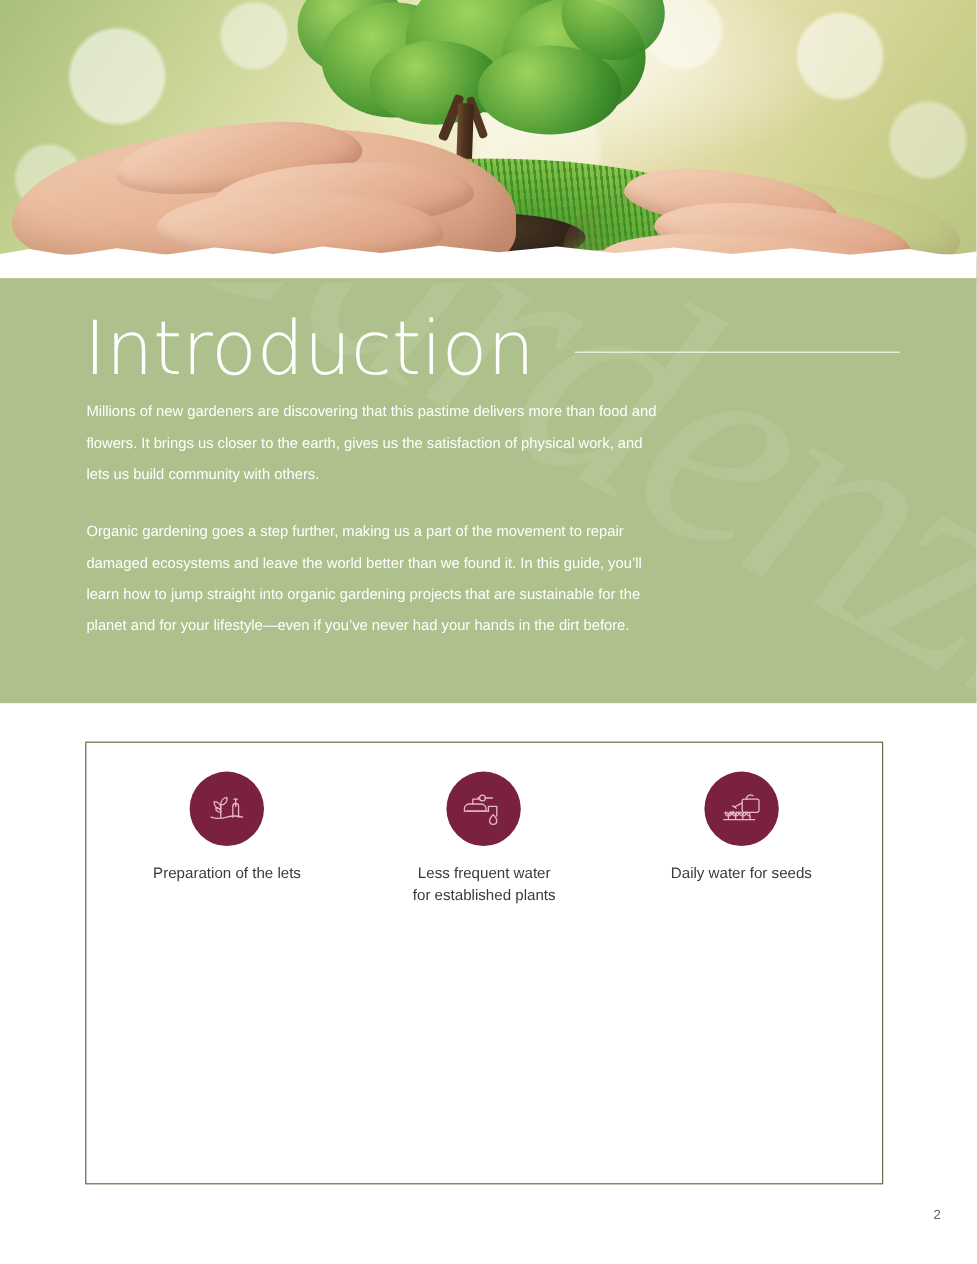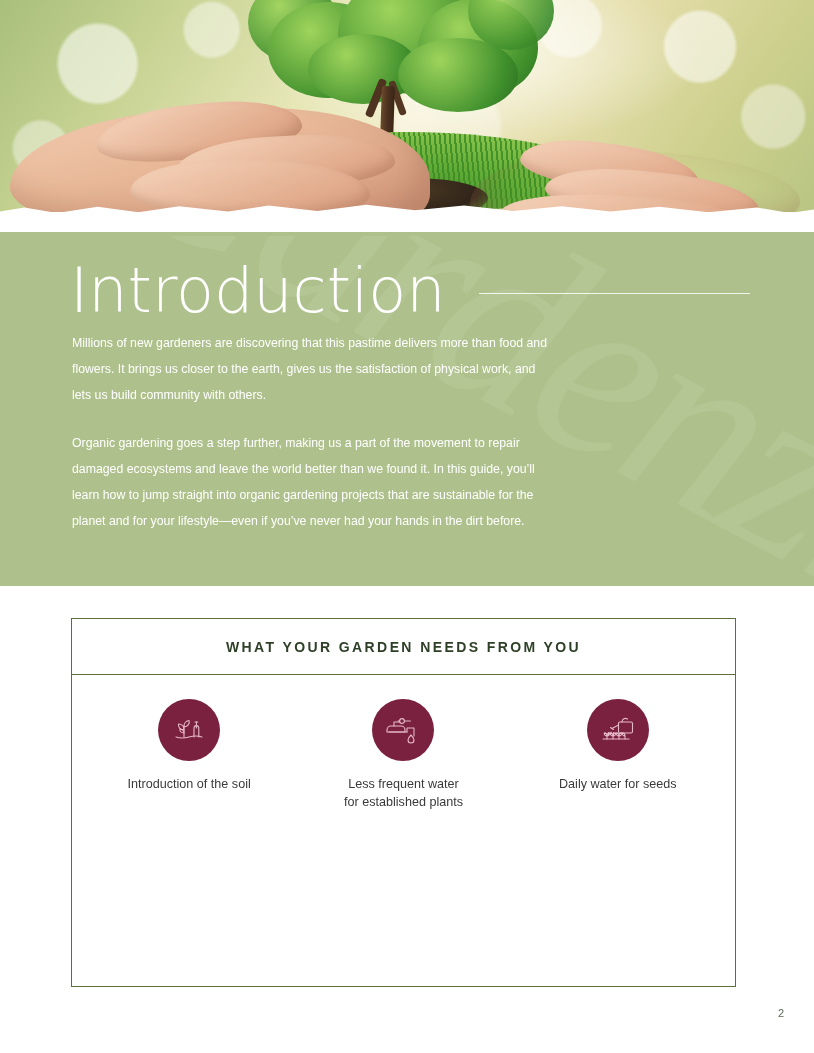--- a/index.html
+++ b/index.html
@@ -252,39 +252,36 @@
       <p>
         <span>Millions of new gardeners are discovering that this pastime delivers more than food and flowers. It brings us closer to the earth, gives us the satisfaction of physical work, and lets us build community with others.</span>
       </p>
       <p>
         <b>Organic gardening goes a step further,</b><span> making us a part of the movement to repair damaged ecosystems and leave the world better than we found it. In this guide, you’ll learn how to jump straight into organic gardening projects that are sustainable for the planet and for your lifestyle—even if you’ve never had your hands in the dirt before.</span>
       </p>
     </div>
   </div>
 
   <div class="info-box">
-    <div class="info-title-cell">
-      <div class="info-title">WHAT YOUR GARDEN NEEDS FROM YOU</div>
-    </div>
     <div class="grid">
 
       <div class="cell">
         <div class="circle">
           <svg width="34" height="34" viewBox="0 0 34 34" fill="none" stroke="#e6b9c6" stroke-width="1.1" stroke-linecap="round" stroke-linejoin="round">
             <path d="M4 24 Q10 26 17 24 Q24 22 30 24"></path>
             <path d="M12 24 V14"></path>
             <path d="M12 17 C8 17 6 14 6.5 11 C10 11 12 13.5 12 17Z"></path>
             <path d="M12 14 C16 13.5 18 10.5 17 7.5 C13.5 8 11.8 11 12 14Z"></path>
             <path d="M12 20 C9 20 7.5 18 8 16 C10.5 16.2 12 18 12 20Z"></path>
             <path d="M22 24 L22 15 a2.4 2.4 0 0 1 4.8 0 L26.8 24"></path>
             <path d="M24.4 15 V9"></path>
             <path d="M23 9 h2.8"></path>
           </svg>
         </div>
-        <div class="cap">Introduction of the soil</div>
+        <div class="cap">Preparation of the lets</div>
       </div>
 
       <div class="cell">
         <div class="circle">
           <svg width="34" height="34" viewBox="0 0 34 34" fill="none" stroke="#e6b9c6" stroke-width="1.1" stroke-linecap="round" stroke-linejoin="round">
             <path d="M5 13 h10 a4 4 0 0 1 4 4 v2 h-18 v-2 a4 4 0 0 1 4 -4Z"></path>
             <path d="M3 19 h18"></path>
             <path d="M21 19 v-4 h7 v8"></path>
             <path d="M8 13 V9 h6"></path>
             <circle cx="16" cy="8" r="2.4"></circle>

